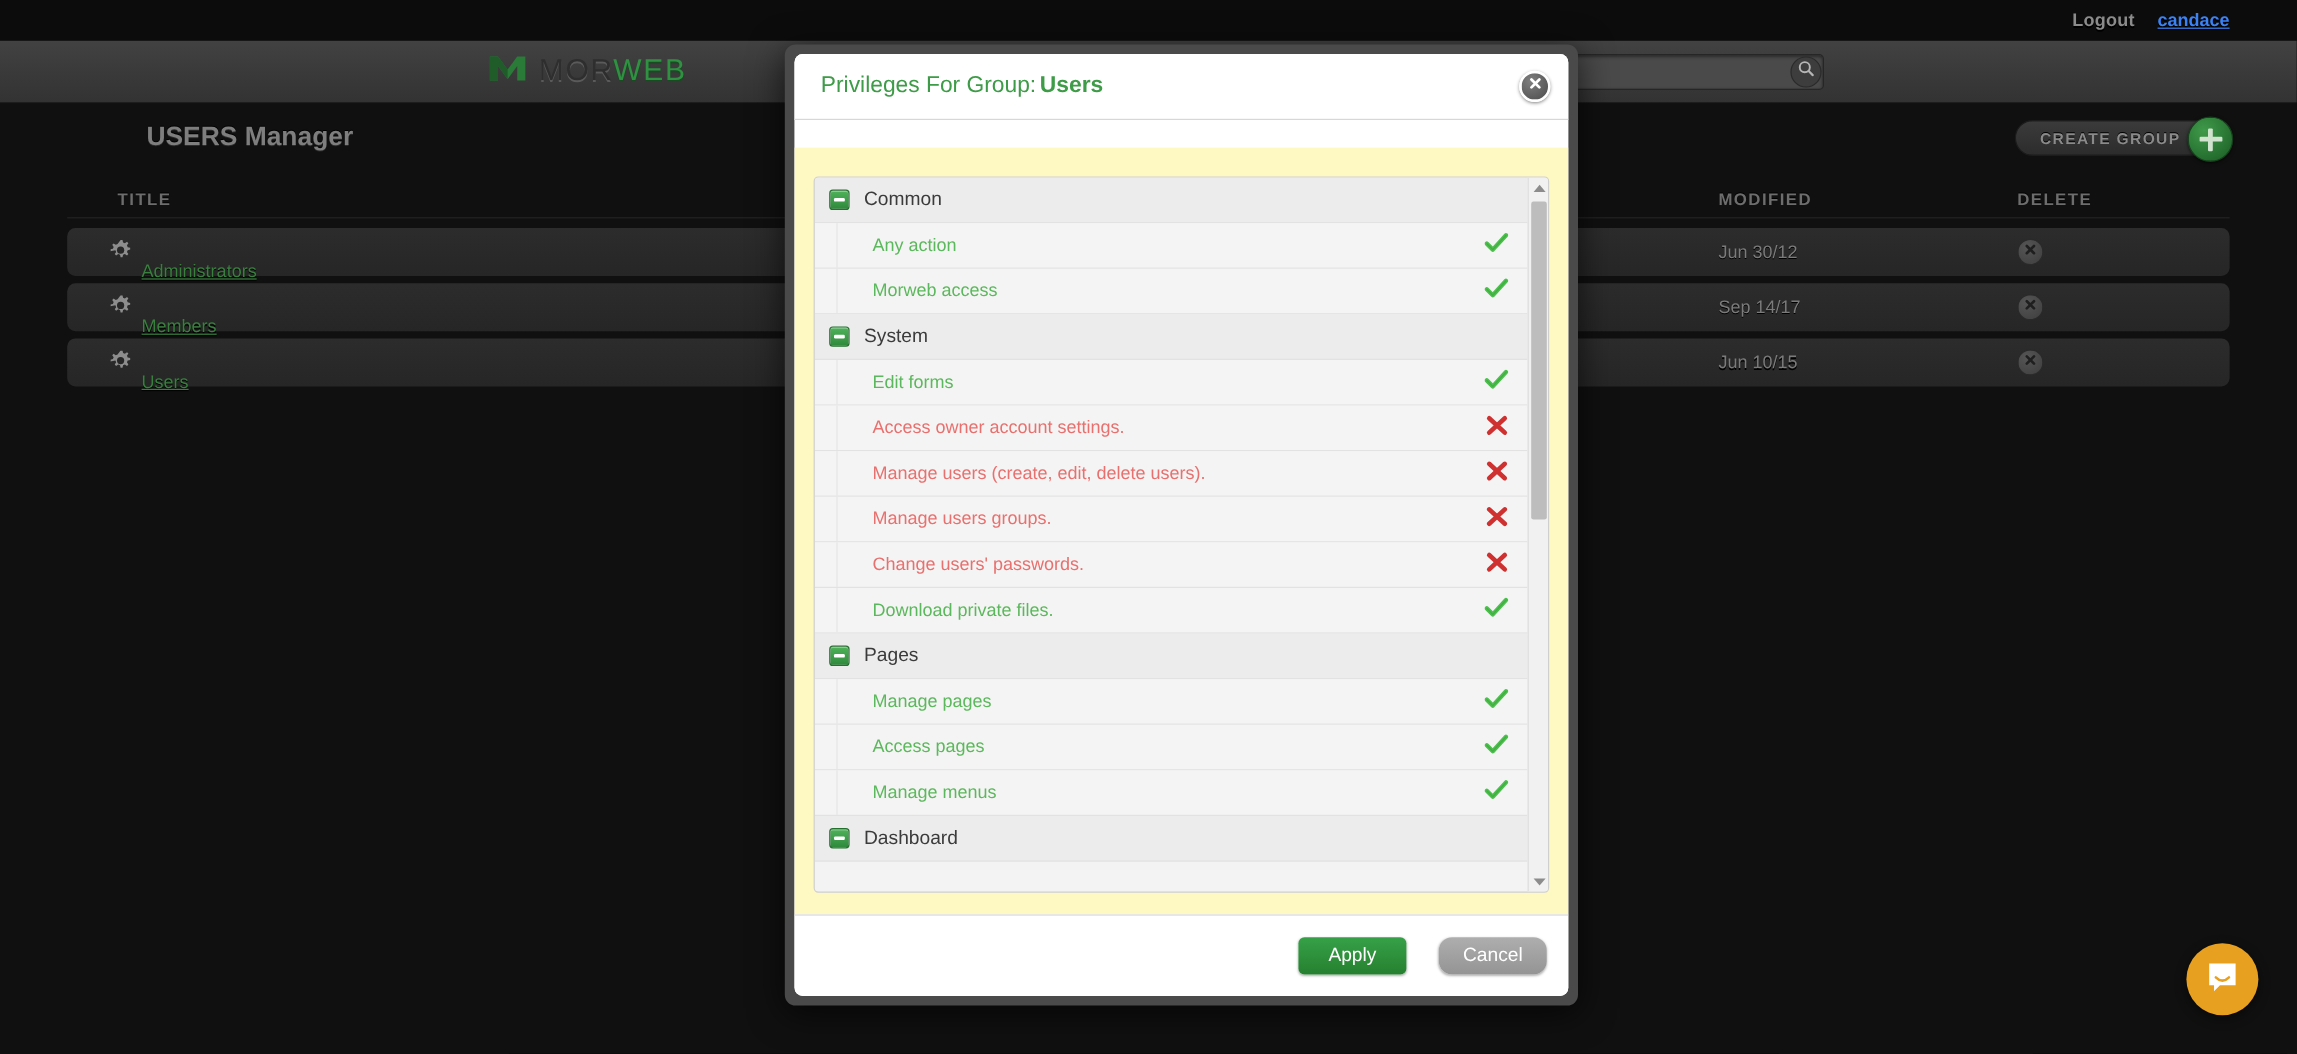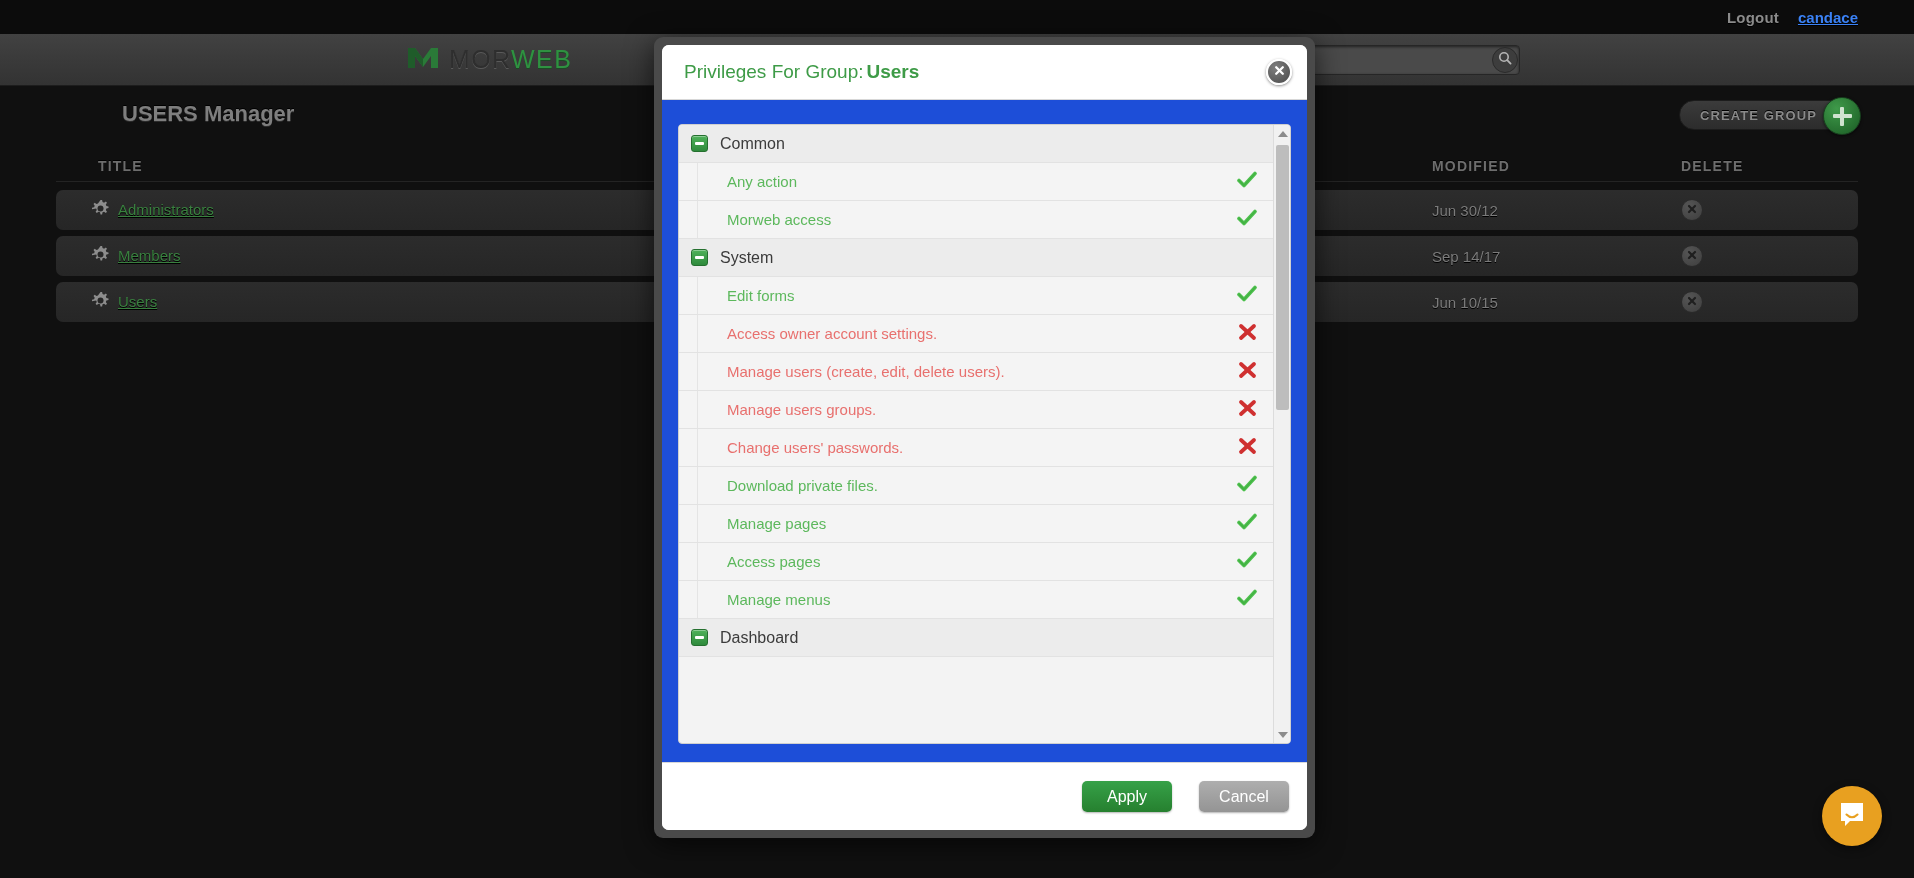--- a/index.html
+++ b/index.html
@@ -118,21 +118,21 @@
   .col-delete   { left: 1625px; }
 
   .grid-rows { margin: 8px 56px 0; }
   .grid-row {
     position: relative; height: 40px; margin-bottom: 6px;
     background: linear-gradient(to bottom, #2c2c2c, #262626);
     border-radius: 7px;
   }
   .row-gear { position: absolute; left: 36px; top: 10px; }
   .row-title {
-    position: absolute; left: 62px; top: 11px;
+    position: absolute; left: 62px; top: 28px;
     font-size: 15px; color: #39803f;
     text-decoration: underline; cursor: pointer;
     text-shadow: 0 1px 0 #000;
   }
   .row-modified {
     position: absolute; left: 1376px; top: 12px;
     font-size: 15px; color: #7b7b7b; text-shadow: 0 1px 0 #000;
   }
   .row-delete {
     position: absolute; left: 1625px; top: 9px;
@@ -172,22 +172,23 @@
     position: absolute; right: 15px; top: 14px;
     width: 26px; height: 26px; border-radius: 50%;
     background: radial-gradient(circle at 35% 30%, #7f7f7f, #5a5a5a 70%, #4d4d4d);
     border: 2px solid #fff;
     box-shadow: 0 1px 3px rgba(0,0,0,.45);
     display: flex; align-items: center; justify-content: center;
     cursor: pointer;
   }
 
   .modal-body {
-    flex: 1 1 auto; background: #1d4ed8;
+    flex: 1 1 auto; background: #fef9c3;
     padding: 24px 16px 18px 16px;
+    margin-top: 23px;
   }
   .priv-panel {
     position: relative;
     height: 100%;
     background: #f3f3f3;
     border: 1px solid #cfcfcf;
     border-radius: 4px;
     overflow: hidden;
     display: flex;
   }
@@ -257,21 +258,21 @@
   }
   .btn {
     height: 31px; min-width: 90px;
     border-radius: 5px; border: none;
     font-size: 16px; color: #fff;
     font-family: "Liberation Sans", sans-serif;
     cursor: pointer;
     box-shadow: 0 1px 2px rgba(0,0,0,.3);
   }
   .btn-apply  { background: linear-gradient(to bottom, #36a148, #26802f); }
-  .btn-cancel { background: linear-gradient(to bottom, #aeaeae, #949494); }
+  .btn-cancel { background: linear-gradient(to bottom, #aeaeae, #949494); border-radius: 11px; }
 
   
   .intercom {
     position: absolute; right: 32px; bottom: 32px;
     width: 60px; height: 60px; border-radius: 50%;
     background: #e8a020;
     display: flex; align-items: center; justify-content: center;
     cursor: pointer;
     box-shadow: 0 3px 10px rgba(0,0,0,.45);
   }
@@ -456,20 +457,26 @@
                     <line x1="16" y1="3" x2="3" y2="15" stroke="#cf3030" stroke-width="3.8" stroke-linecap="round"></line>
                   </svg></span>
               </div>
               <div class="priv-row item">
                 <span class="item-label allow">Download private files.</span>
                 <span class="priv-mark"><svg width="20" height="18" viewBox="0 0 20 18">
                     <path d="M2 9.5 L7 14.5 L18 2.5" fill="none" stroke="#4cc04c" stroke-width="3.6" stroke-linecap="round" stroke-linejoin="round"></path>
                     <path d="M2 9.5 L7 14.5 L18 2.5" fill="none" stroke="#3a9c3a" stroke-width="1.1" stroke-linecap="round" stroke-linejoin="round" opacity=".5"></path>
                   </svg></span>
               </div>
+              <div class="priv-row group">
+                <span class="group-toggle">
+                  <span></span>
+                </span>
+                <span class="group-label">Pages</span>
+              </div>
               <div class="priv-row item">
                 <span class="item-label allow">Manage pages</span>
                 <span class="priv-mark"><svg width="20" height="18" viewBox="0 0 20 18">
                     <path d="M2 9.5 L7 14.5 L18 2.5" fill="none" stroke="#4cc04c" stroke-width="3.6" stroke-linecap="round" stroke-linejoin="round"></path>
                     <path d="M2 9.5 L7 14.5 L18 2.5" fill="none" stroke="#3a9c3a" stroke-width="1.1" stroke-linecap="round" stroke-linejoin="round" opacity=".5"></path>
                   </svg></span>
               </div>
               <div class="priv-row item">
                 <span class="item-label allow">Access pages</span>
                 <span class="priv-mark"><svg width="20" height="18" viewBox="0 0 20 18">

